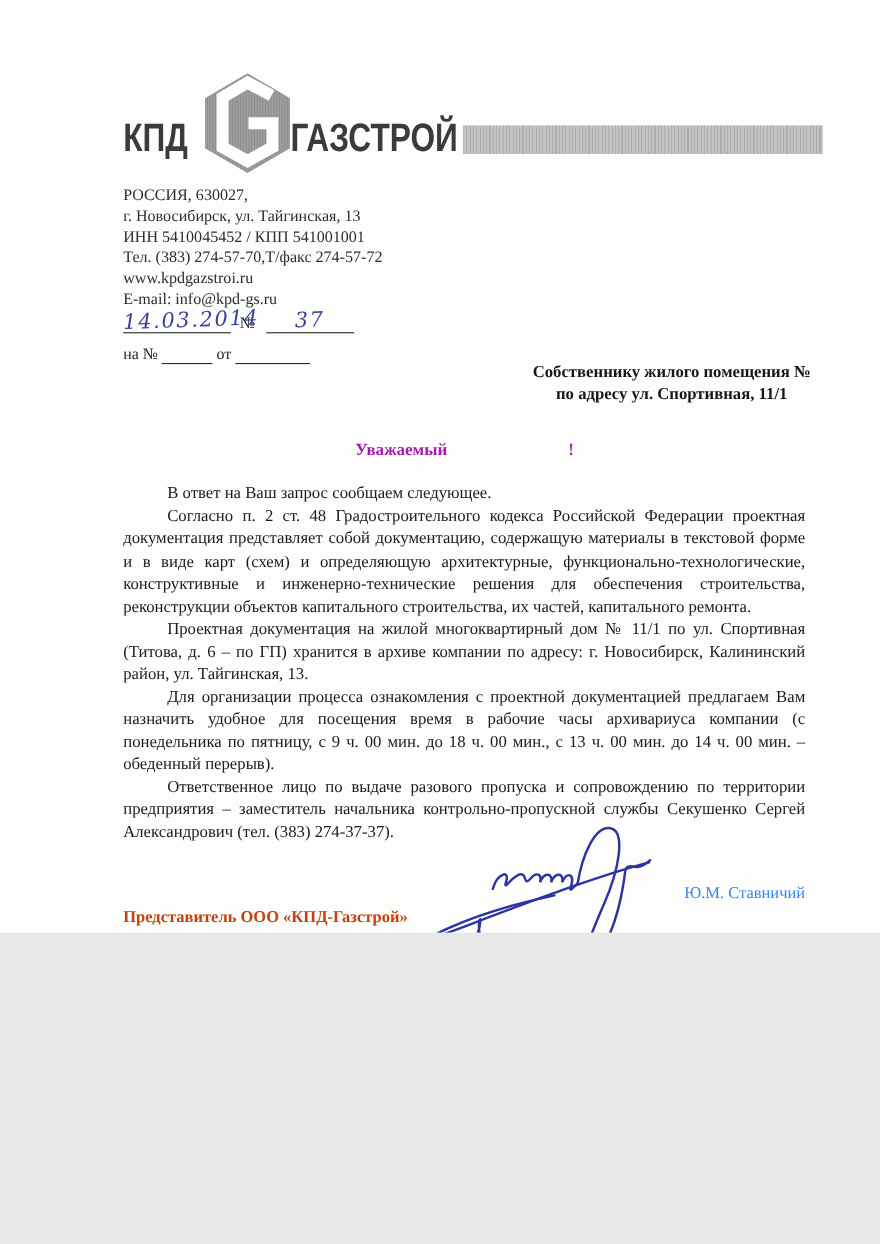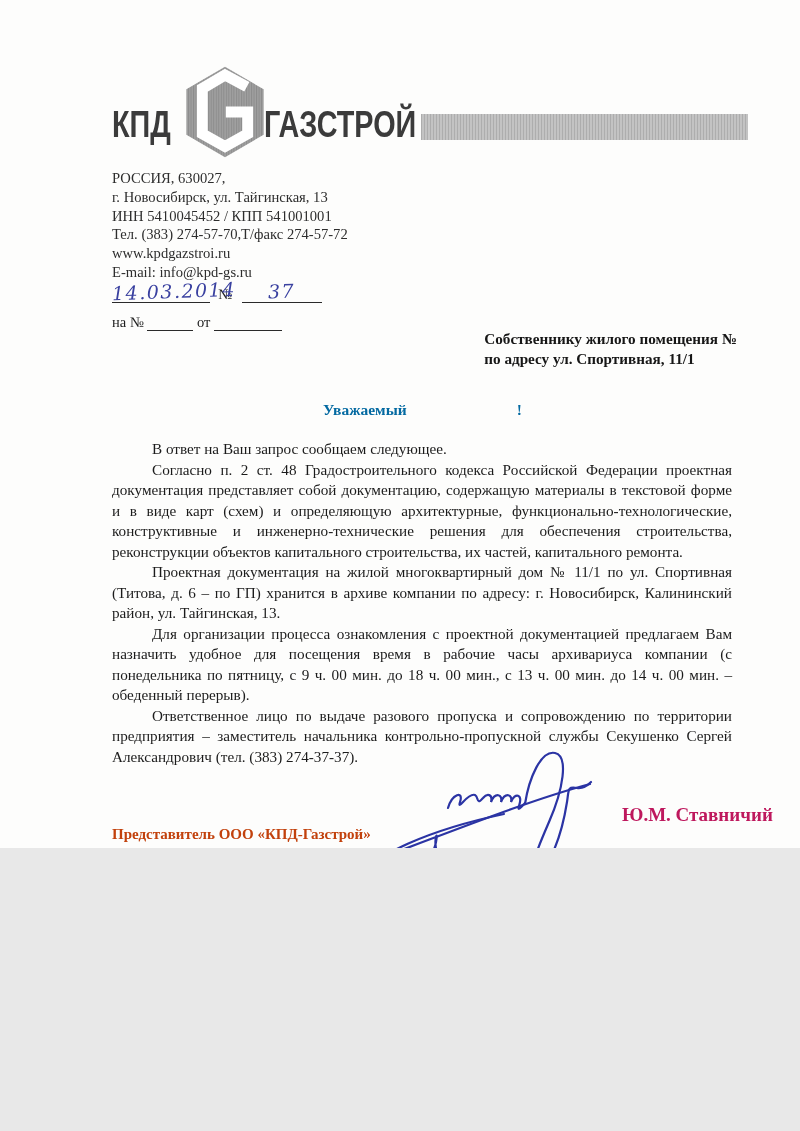--- a/index.html
+++ b/index.html
@@ -37,43 +37,43 @@
     color:#3a41a0; font-size:19px; letter-spacing:1.5px; line-height:20px;
     transform:rotate(-2deg); display:inline-block;
   }
   #date-uline { width:98px; }
   #num-uline  { width:80px; margin-left:10px; }
   #num-label  { margin-left:8px; line-height:17px; }
   .ref-row2 { margin-top:11px; line-height:17px; }
   .short-uline { display:inline-block; border-bottom:1.3px solid #2a2a2a; height:14px; vertical-align:bottom; }
   
   #recipient {
-    position:absolute; right:63px; top:329px; text-align:left;
+    position:absolute; right:63px; top:329px; text-align:center;
     font-weight:700; font-size:15.2px; line-height:19.5px; color:#161616;
   }
   
   #salutation {
     position:absolute; left:323px; top:401px;
-    font-weight:700; font-size:15.5px; color:#0369a1;
+    font-weight:700; font-size:15.5px; color:#a21caf;
   }
   .redacted-gap { display:inline-block; width:110px; }
   
   #body-text {
     position:absolute; left:112px; top:439px; width:620px;
     font-size:15.2px; line-height:20.5px; text-align:justify; color:#1b1b1b;
   }
   #body-text p { text-indent:40px; }
   
   #rep-block {
     position:absolute; left:112px; top:824px;
     font-weight:700; font-size:15px; line-height:21.5px; color:#c2410c;
   }
   #signer-name {
     position:absolutE; position:absolute; left:622px; top:804px;
-    font-weight:700; font-size:19px; color:#be185d;
+    font-weight:400; font-size:15px; color:#3b82f6;
   }
   #signature-svg { position:absolute; left:328px; top:744px; }
 </style>
 </head>
 <body>
 
 <div class="page">
 
   <div class="logo-text" id="logo-kpd">КПД</div>
 

